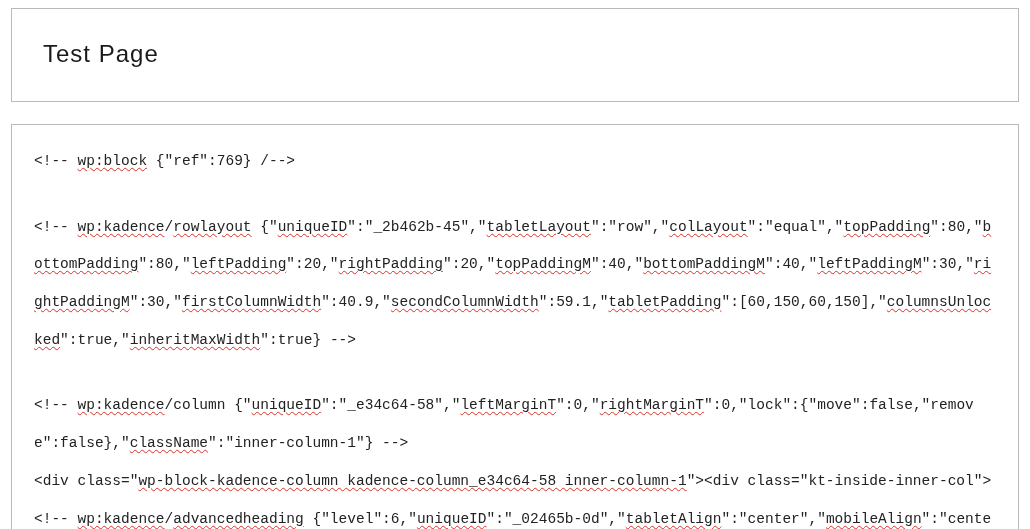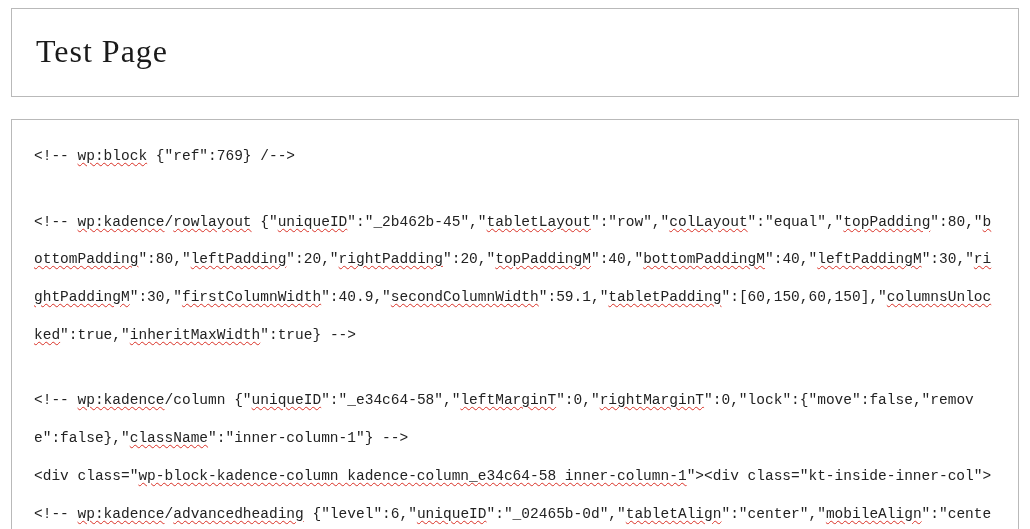--- a/index.html
+++ b/index.html
@@ -23,24 +23,24 @@
   .card.title {
     margin-top: 8px;
     margin-bottom: 22px;
     padding: 22px 22px 24px 22px;
   }
   .card.body {
     line-height: 2.6;
     word-break: break-all;
   }
   h1 {
-    margin: 2px;
-    font-family: Liberation Serif, serif;
+    margin: 9px;
+    font-family: Liberation Sans, sans-serif;
     font-weight: 400;
-    font-size: 32px;
+    font-size: 24px;
     letter-spacing: 1px;
     color: #1a1a1a;
     white-space: pre;
   }
   
   .w {
     text-decoration-line: underline;
     text-decoration-style: wavy;
     text-decoration-color: #d93025;
     text-decoration-thickness: 1.2px;

